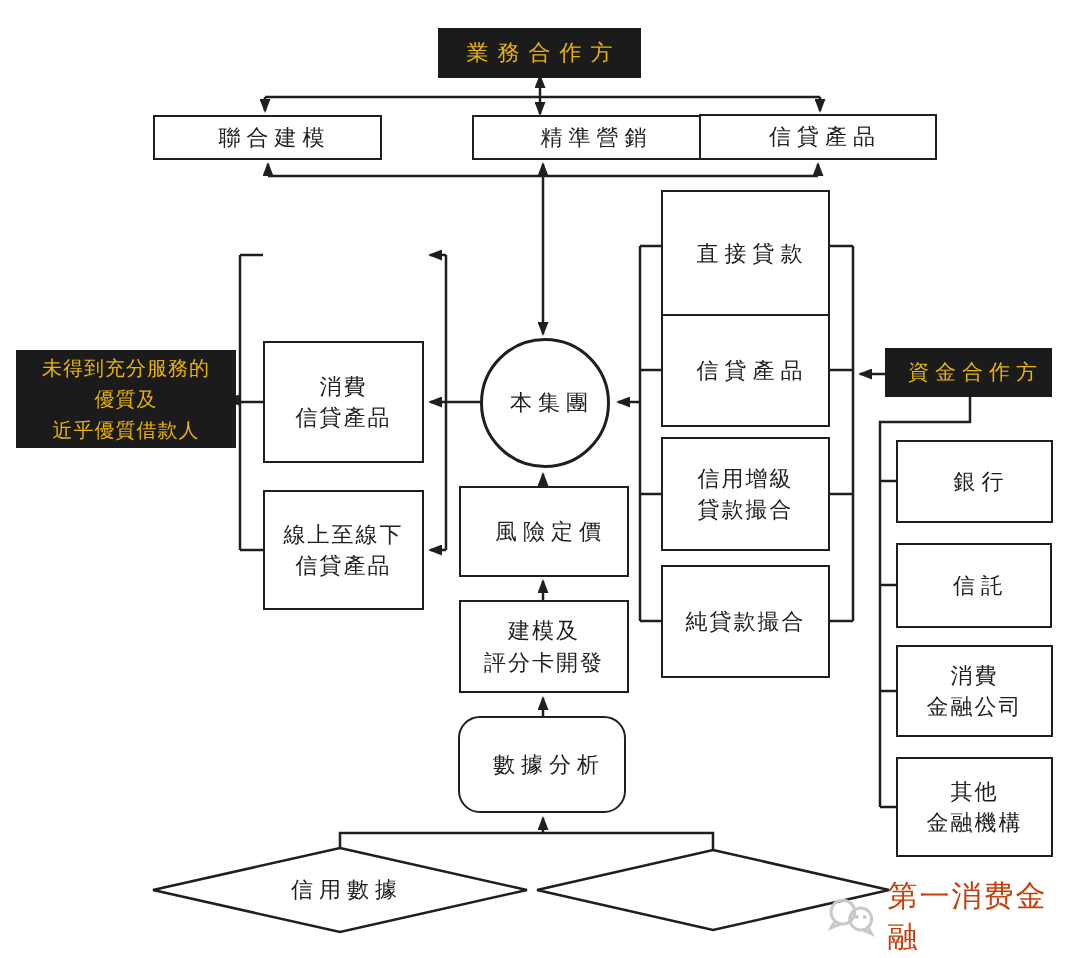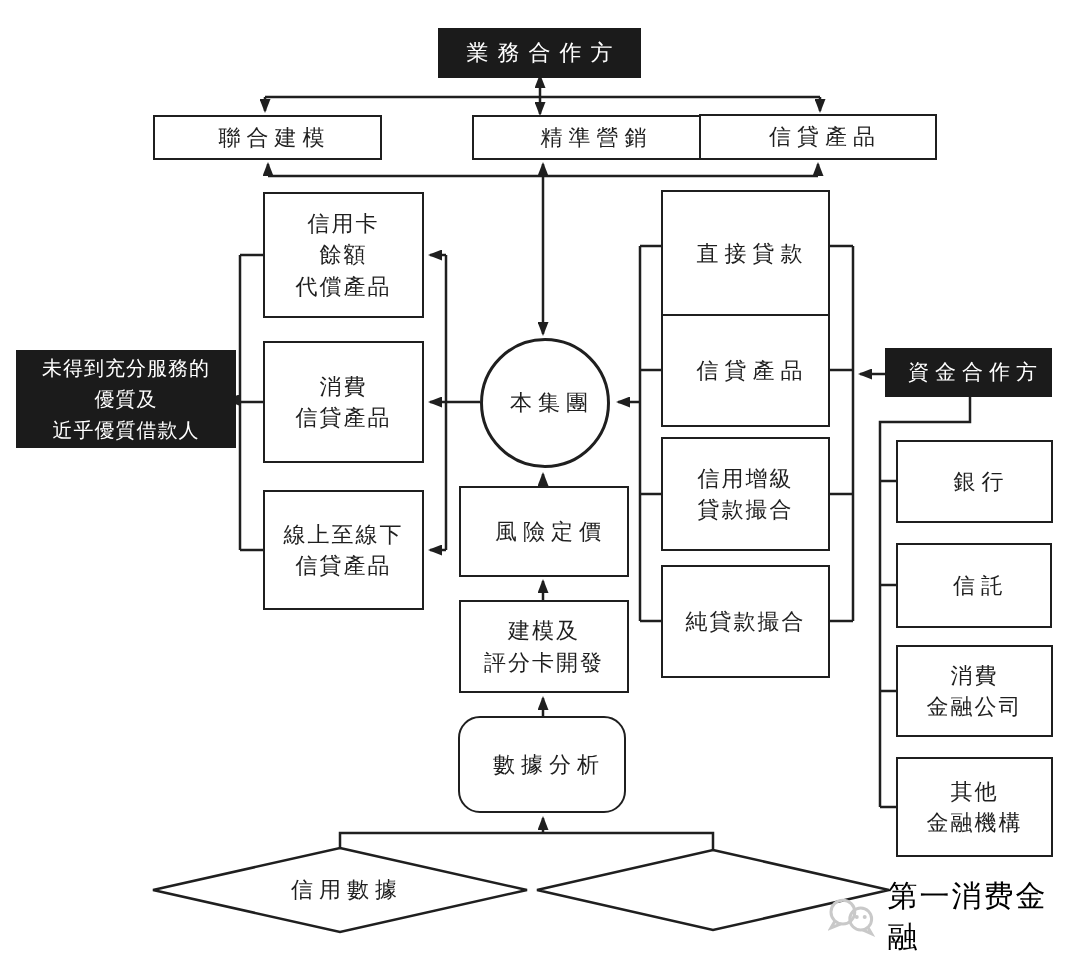--- a/index.html
+++ b/index.html
@@ -7,21 +7,21 @@
     position:relative;width:1080px;height:958px;background:#ffffff;
     font-family:"DejaVu Serif","Liberation Serif",serif;color:#1f1f1f;overflow:hidden;
   }
   #wires{position:absolute;left:0;top:0;z-index:1;}
   .node{
     position:absolute;z-index:2;box-sizing:border-box;
     border:2.5px solid #1f1f1f;background:#ffffff;
     display:flex;align-items:center;justify-content:center;text-align:center;
     font-size:22px;line-height:1.42;white-space:pre-line;letter-spacing:2px;
   }
-  .black{background:#1b1b1b;color:#ffffff;border:none;}
+  .black{background:#1b1b1b;color:#eab308;border:none;}
   .spaced{letter-spacing:6px;text-indent:6px;padding-left:8px;}
   .circle{border-radius:50%;border-width:3px;}
   .plain{border:none;background:transparent;}
   
   #n-business{left:438px;top:28px;width:203px;height:50px;letter-spacing:9px;text-indent:9px;}
   #n-joint{left:153px;top:115px;width:229px;height:45px;}
   #n-marketing{left:424px;top:115px;width:235px;height:45px;margin-left:48px;}
   #n-financing{left:699px;top:114px;width:238px;height:46px;}
   #n-group{left:480px;top:338px;width:130px;height:130px;}
   #n-ccb{left:263px;top:192px;width:161px;height:126px;}
@@ -37,21 +37,21 @@
   #n-trusts{left:896px;top:543px;width:156px;height:85px;}
   #n-cfc{left:896px;top:645px;width:157px;height:92px;}
   #n-ofi{left:896px;top:757px;width:157px;height:100px;}
   #n-risk{left:459px;top:486px;width:170px;height:91px;}
   #n-model{left:459px;top:600px;width:170px;height:93px;}
   #n-data{left:458px;top:716px;width:168px;height:97px;border-radius:22px;}
   #t-credit{left:225px;top:868px;width:230px;height:44px;}
   #t-supp{left:598px;top:868px;width:230px;height:44px;}
   #watermark{
     position:absolute;z-index:3;left:828px;top:888px;width:250px;height:58px;
-    display:flex;align-items:center;gap:8px;color:#000000;font-size:30px;letter-spacing:2px;
+    display:flex;align-items:center;gap:8px;color:#c2410c;font-size:30px;letter-spacing:2px;
   }
 </style>
 </head>
 <body>
 
 <div id="stage">
 
   <svg id="wires" width="1080" height="958" viewBox="0 0 1080 958">
     <defs>
       <marker id="ah" viewBox="0 0 14 11" markerWidth="14" markerHeight="11" refX="12" refY="5.5" orient="auto-start-reverse" markerUnits="userSpaceOnUse">
@@ -110,23 +110,20 @@
     </g>
   </svg>
 
   <div id="n-business" class="node black">業務合作方</div>
   <div id="n-joint" class="node spaced">聯合建模</div>
   <div id="n-marketing" class="node spaced">精準營銷</div>
   <div id="n-financing" class="node spaced">信貸產品</div>
 
   <div id="n-group" class="node circle spaced">本集團</div>
 
-  <div id="n-ccb" class="node">信用卡
-餘額
-代償產品</div>
   <div id="n-ccp" class="node">消費
 信貸產品</div>
   <div id="n-o2o" class="node">線上至線下
 信貸產品</div>
   <div id="n-borrowers" class="node black">未得到充分服務的
 優質及
 近乎優質借款人</div>
 
   <div id="n-direct" class="node spaced">直接貸款</div>
   <div id="n-trustloan" class="node spaced">信貸產品</div>

